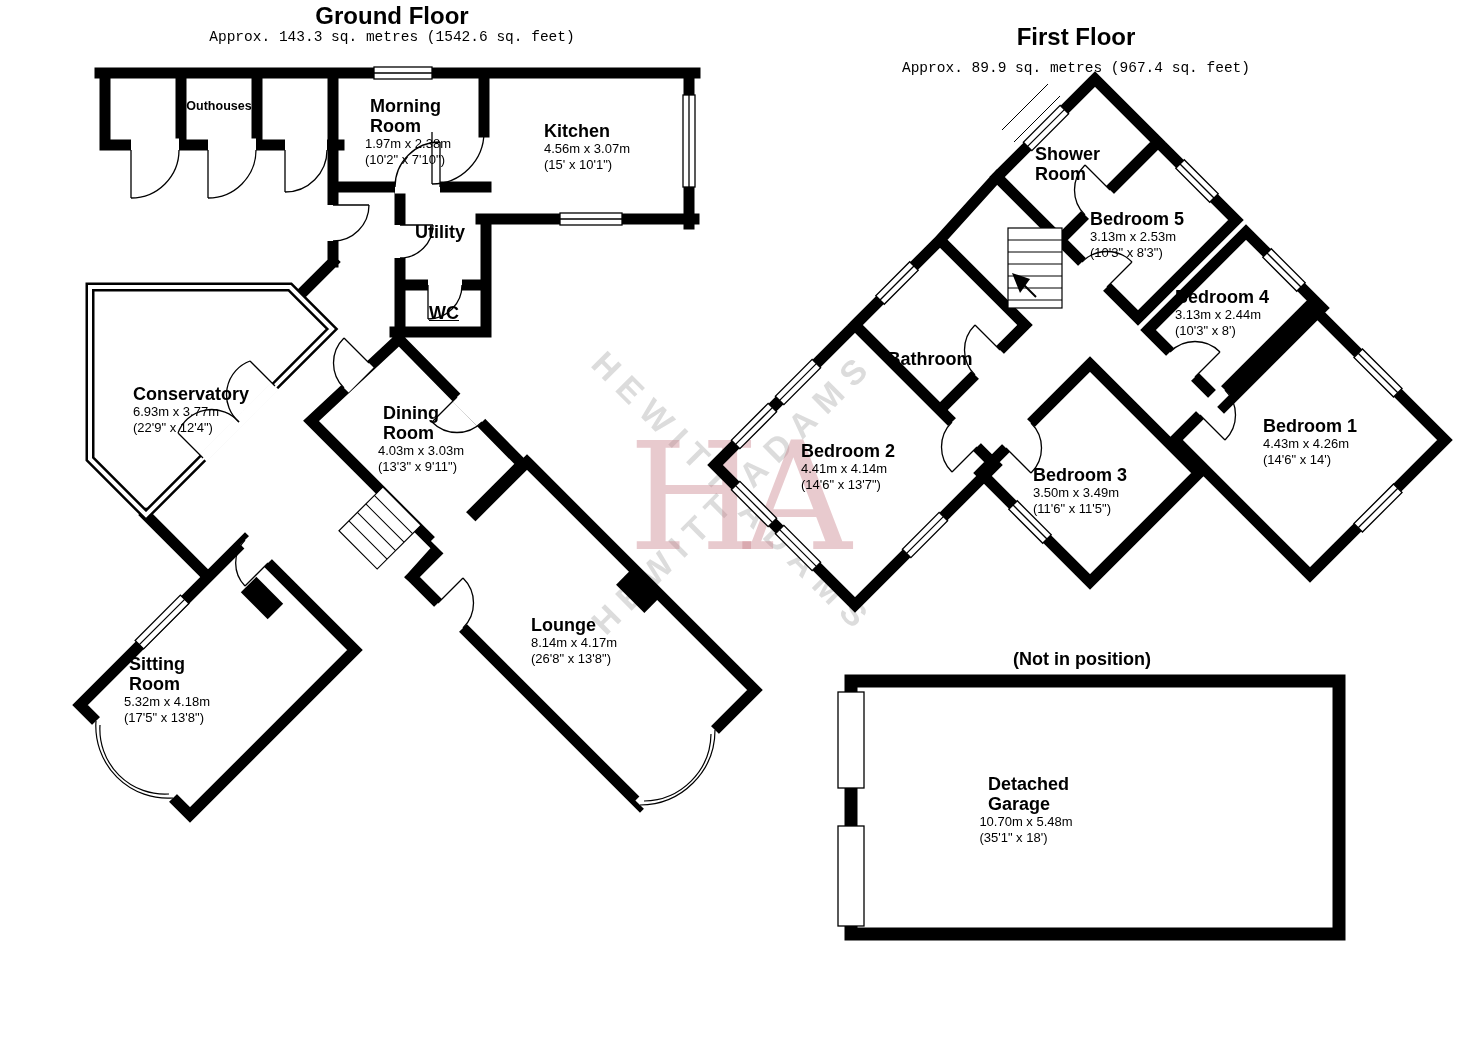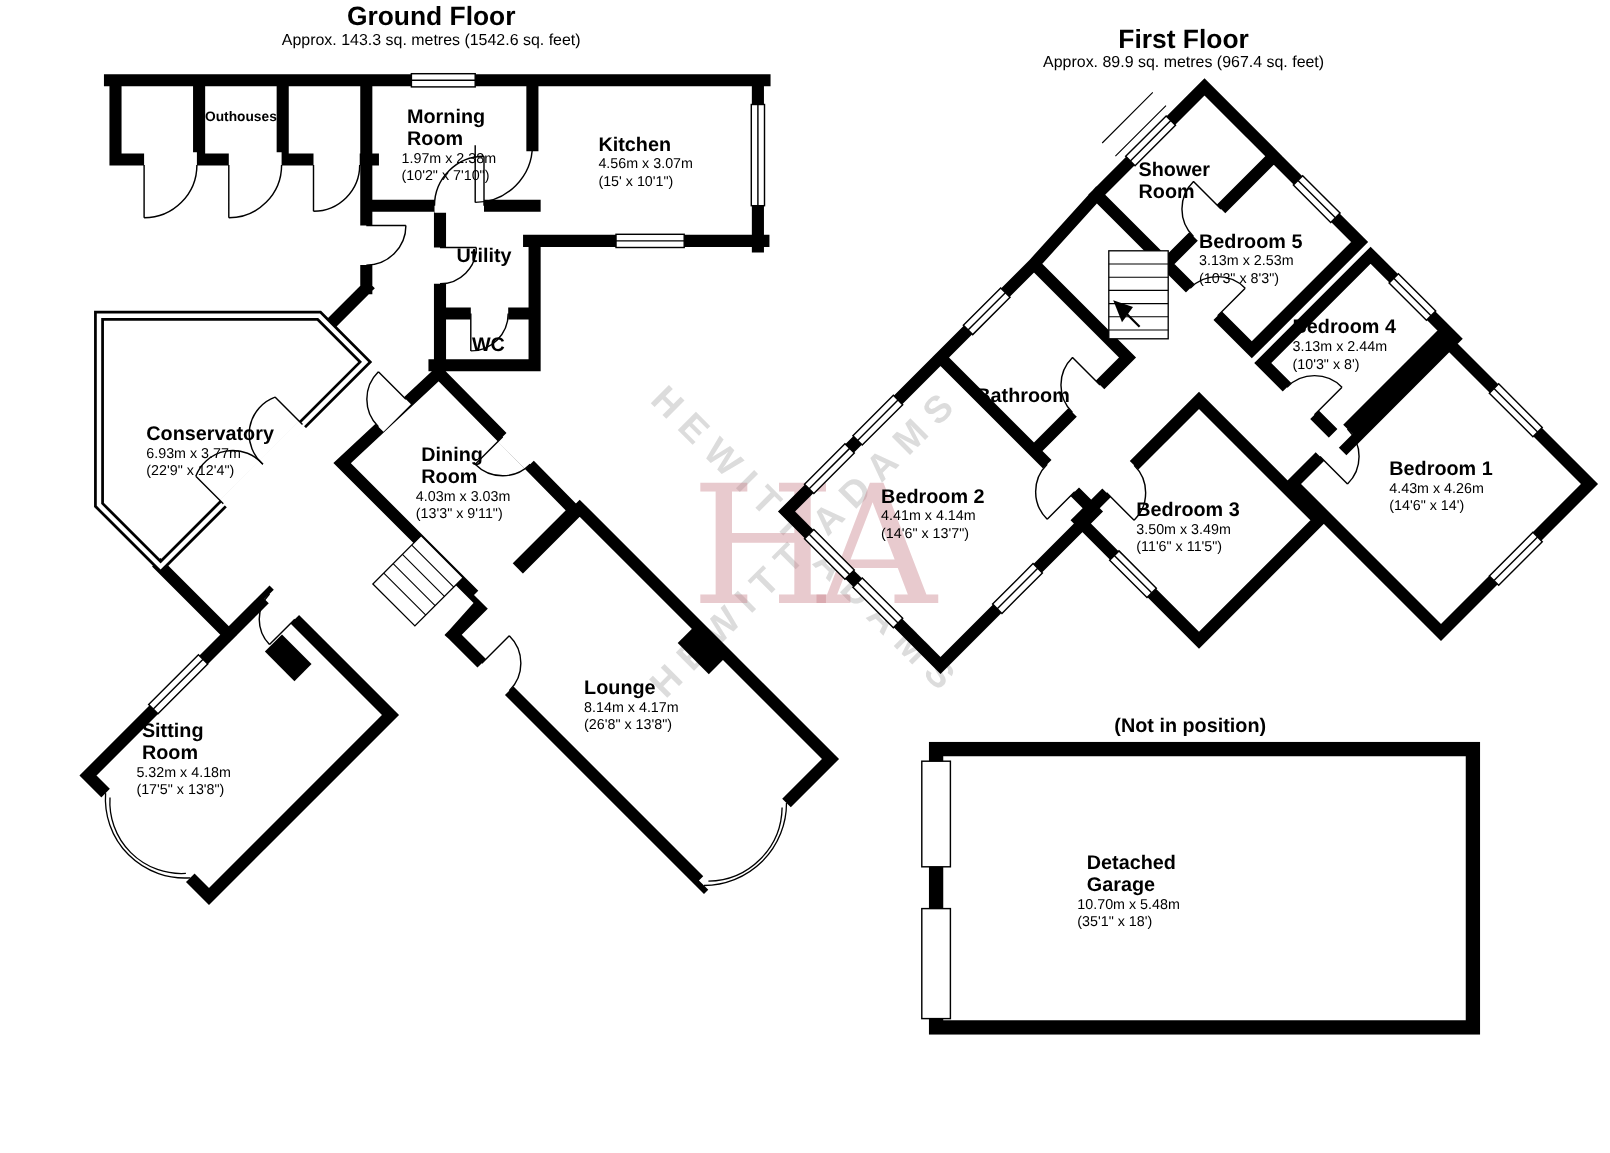--- a/index.html
+++ b/index.html
@@ -15,21 +15,21 @@
   .wm-diag{left:733px;top:493px;transform:translate(-50%,-50%) rotate(-45deg);
     font-size:34px;letter-spacing:10px;color:rgba(172,172,172,.42);font-weight:bold;}
   .wm-diag2{transform:translate(-50%,-50%) rotate(45deg);}
   .wm-ha{left:740px;top:497px;transform:translate(-50%,-50%);
     font-family:"DejaVu Serif",serif;font-weight:normal;font-size:150px;
     letter-spacing:-16px;color:rgba(198,122,132,.40);padding-right:16px;}
   
   .title{position:absolute;z-index:3;transform:translateX(-50%);
     font-size:24px;font-weight:bold;white-space:nowrap;}
   .subtitle{position:absolute;z-index:3;transform:translateX(-50%);
-    font-size:14.5px;white-space:nowrap;}
+    font-size:14.5px;white-space:nowrap;font-family:Liberation Mono, monospace;}
   .lbl{position:absolute;z-index:3;transform:translateX(-50%);
     width:max-content;}
   .nm{font-weight:bold;font-size:18px;line-height:1.12;}
   .nm.wrap2{max-width:76px;margin:0 auto;}
   .nm.sm{font-size:12.5px;}
   .dm{font-size:13px;line-height:1.22;white-space:nowrap;}
   .footer-line{position:absolute;z-index:3;left:732px;transform:translateX(-50%);
     font-size:17px;white-space:nowrap;}
 </style>
 </head>
@@ -196,39 +196,39 @@
         </g>
       <g transform="translate(638,591) rotate(45)">
           <rect x="-20" y="-11" width="40" height="22"></rect>
         </g>
     </g>
   </svg>
 
   <div class="title" style="left:392px;top:2px;">Ground Floor</div>
   <div class="subtitle" style="left:392px;top:29px;">Approx. 143.3 sq. metres (1542.6 sq. feet)</div>
   <div class="title" style="left:1076px;top:23px;">First Floor</div>
-  <div class="subtitle" style="left:1076px;top:49px;">Approx. 89.9 sq. metres (967.4 sq. feet)</div>
+  <div class="subtitle" style="left:1076px;top:60px;">Approx. 89.9 sq. metres (967.4 sq. feet)</div>
 
   <div class="lbl" style="left:219px;top:99px;">
     <div class="nm sm">Outhouses</div>
   </div>
   <div class="lbl" style="left:408px;top:96px;">
     <div class="nm wrap2">Morning Room</div>
     <div class="dm">1.97m x 2.38m</div>
     <div class="dm">(10'2" x 7'10")</div>
   </div>
   <div class="lbl" style="left:587px;top:121px;">
     <div class="nm">Kitchen</div>
     <div class="dm">4.56m x 3.07m</div>
     <div class="dm">(15' x 10'1")</div>
   </div>
   <div class="lbl" style="left:440px;top:222px;">
     <div class="nm">Utility</div>
   </div>
-  <div class="lbl" style="left:444px;top:303px;">
+  <div class="lbl" style="left:444px;top:303px;text-decoration:underline;">
     <div class="nm">WC</div>
   </div>
   <div class="lbl" style="left:191px;top:384px;">
     <div class="nm">Conservatory</div>
     <div class="dm">6.93m x 3.77m</div>
     <div class="dm">(22'9" x 12'4")</div>
   </div>
   <div class="lbl" style="left:421px;top:403px;">
     <div class="nm wrap2">Dining Room</div>
     <div class="dm">4.03m x 3.03m</div>
@@ -259,21 +259,21 @@
     <div class="dm">(10'3" x 8')</div>
   </div>
   <div class="lbl" style="left:930px;top:349px;">
     <div class="nm">Bathroom</div>
   </div>
   <div class="lbl" style="left:848px;top:441px;">
     <div class="nm">Bedroom 2</div>
     <div class="dm">4.41m x 4.14m</div>
     <div class="dm">(14'6" x 13'7")</div>
   </div>
-  <div class="lbl" style="left:1080px;top:453px;">
+  <div class="lbl" style="left:1080px;top:465px;">
     <div class="nm">Bedroom 3</div>
     <div class="dm">3.50m x 3.49m</div>
     <div class="dm">(11'6" x 11'5")</div>
   </div>
   <div class="lbl" style="left:1310px;top:416px;">
     <div class="nm">Bedroom 1</div>
     <div class="dm">4.43m x 4.26m</div>
     <div class="dm">(14'6" x 14')</div>
   </div>
 

